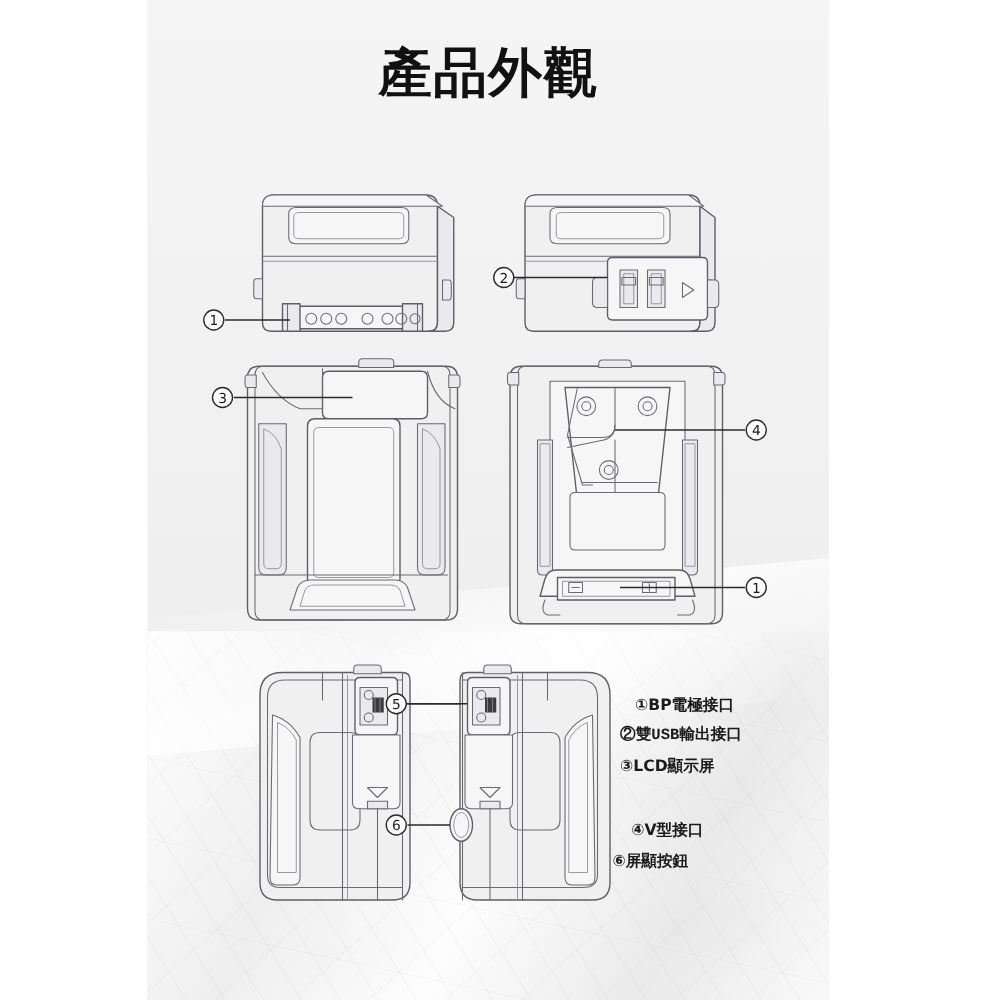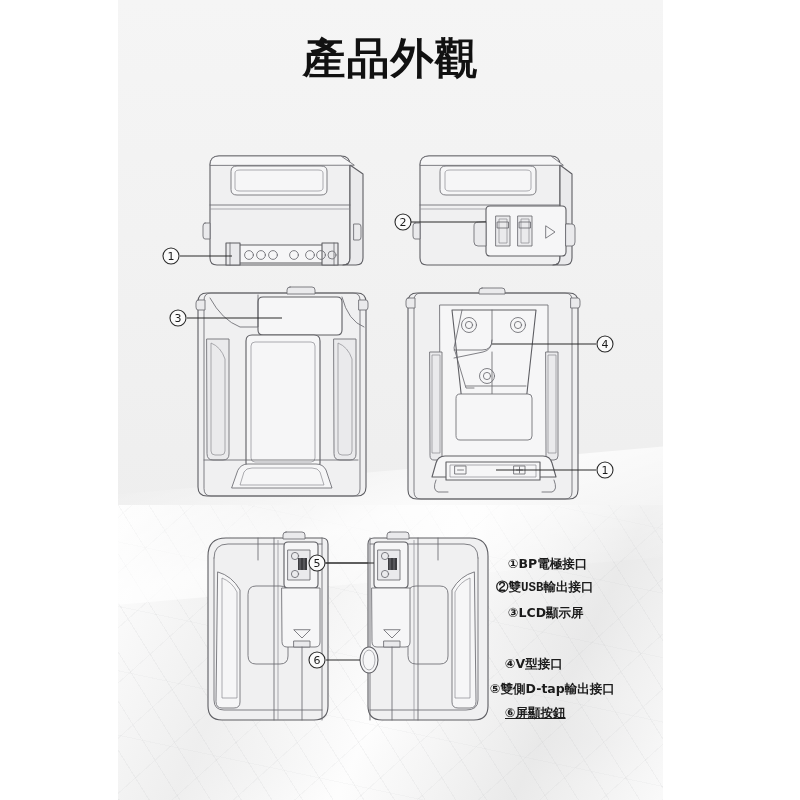--- a/index.html
+++ b/index.html
@@ -107,21 +107,21 @@
     font-family: "DejaVu Sans", "Liberation Sans", sans-serif;
     font-size: 12.5px;
     font-weight: 700;
     color: #1b1b1b;
     line-height: 15px;
     margin-bottom: 9.5px;
     white-space: nowrap;
   }
   .legend-item:nth-child(1) { margin-left: 12px; }
   .legend-item:nth-child(2) { margin-left: 0px; font-family: Liberation Mono, monospace; }
-  .legend-item:nth-child(3) { margin-left: 12px; }
+  .legend-item:nth-child(3) { margin-left: 0; }
   .legend-item:nth-child(4) { margin-left: 9px; margin-top: 36px; }
   .legend-item:nth-child(5) { margin-left: -6px; }
   .legend-item:nth-child(6) { margin-left: 9px; text-decoration: underline; }
 </style>
 </head>
 <body>
 
 <div id="page">
 
   <div id="content-panel">
@@ -423,18 +423,17 @@
         </g>
 
       </svg>
     </div>
 
     <div id="legend">
       <div class="legend-item">①BP電極接口</div>
       <div class="legend-item">②雙USB輸出接口</div>
       <div class="legend-item">③LCD顯示屏</div>
       <div class="legend-item">④V型接口</div>
-      <div class="legend-item">⑤雙側D-tap輸出接口</div>
       <div class="legend-item">⑥屏顯按鈕</div>
     </div>
 
   </div>
 </div>
 
 </body></html>

